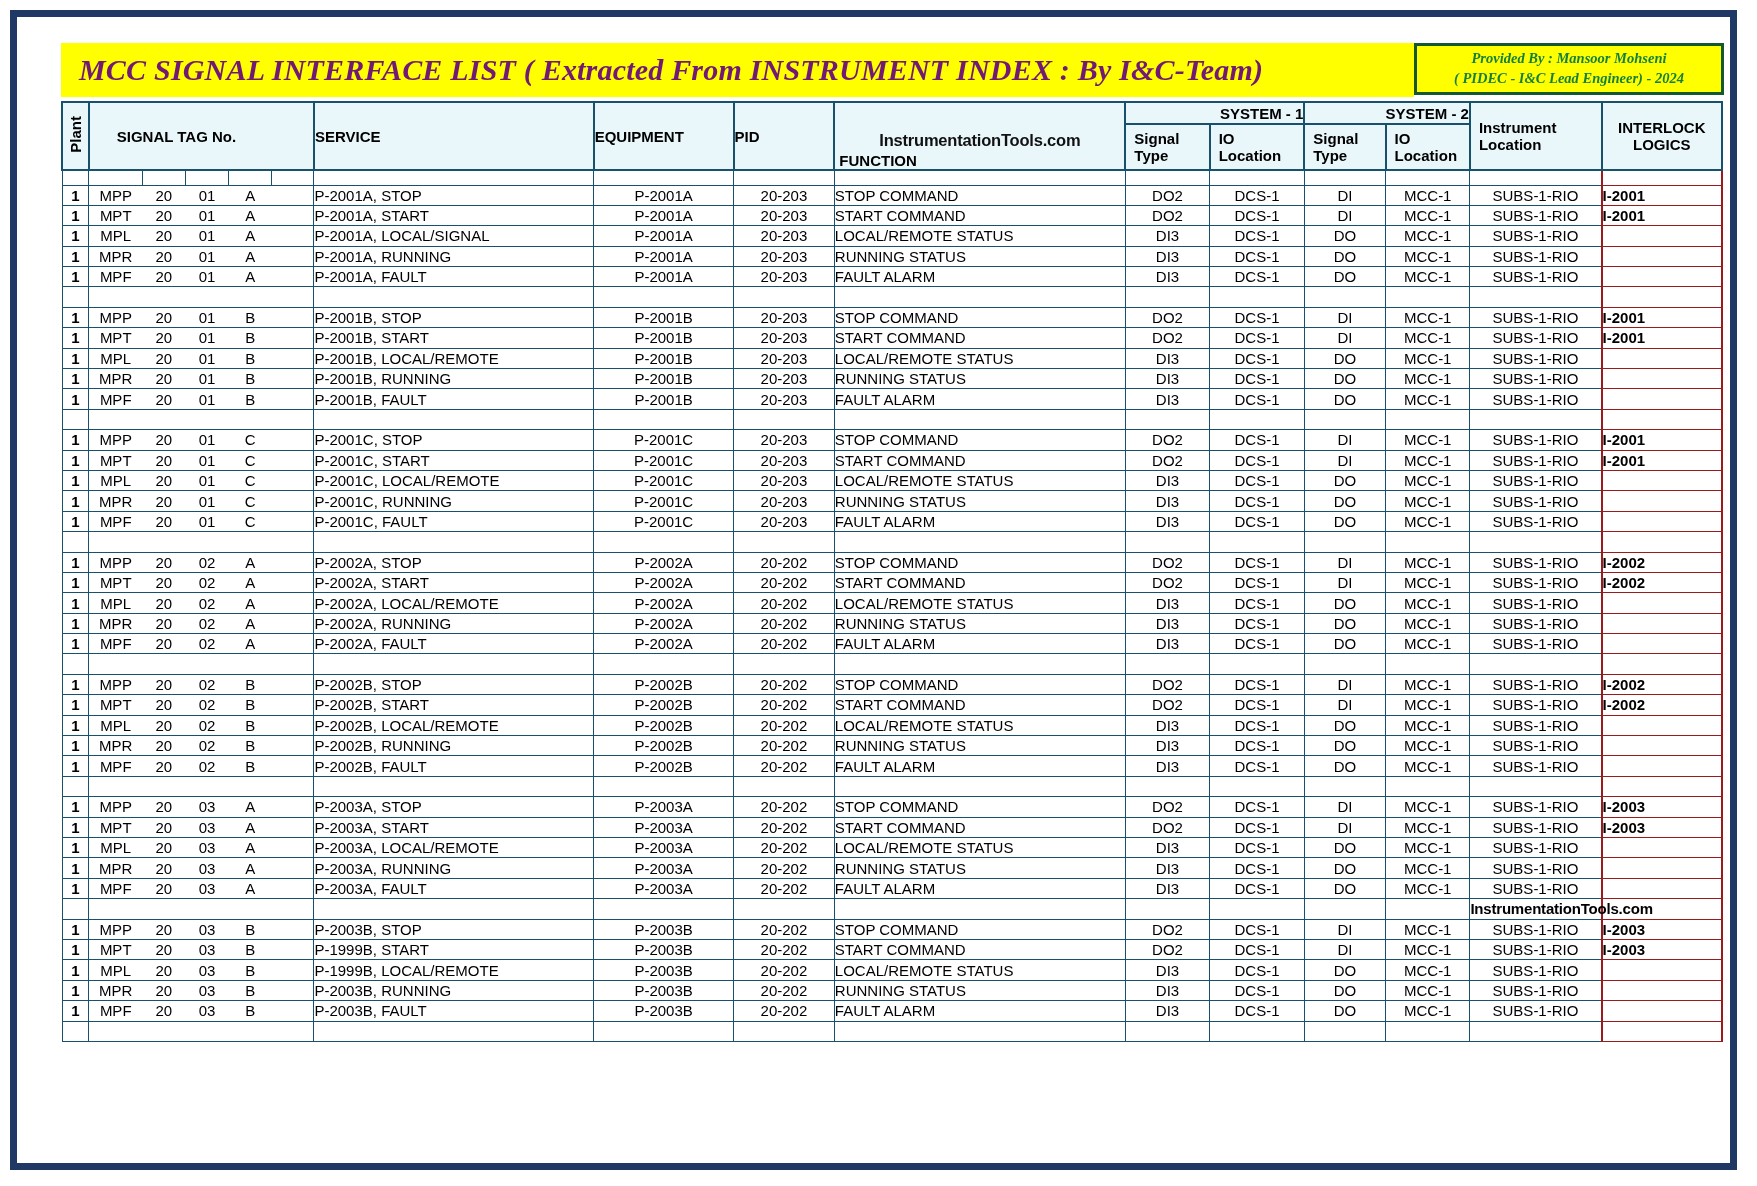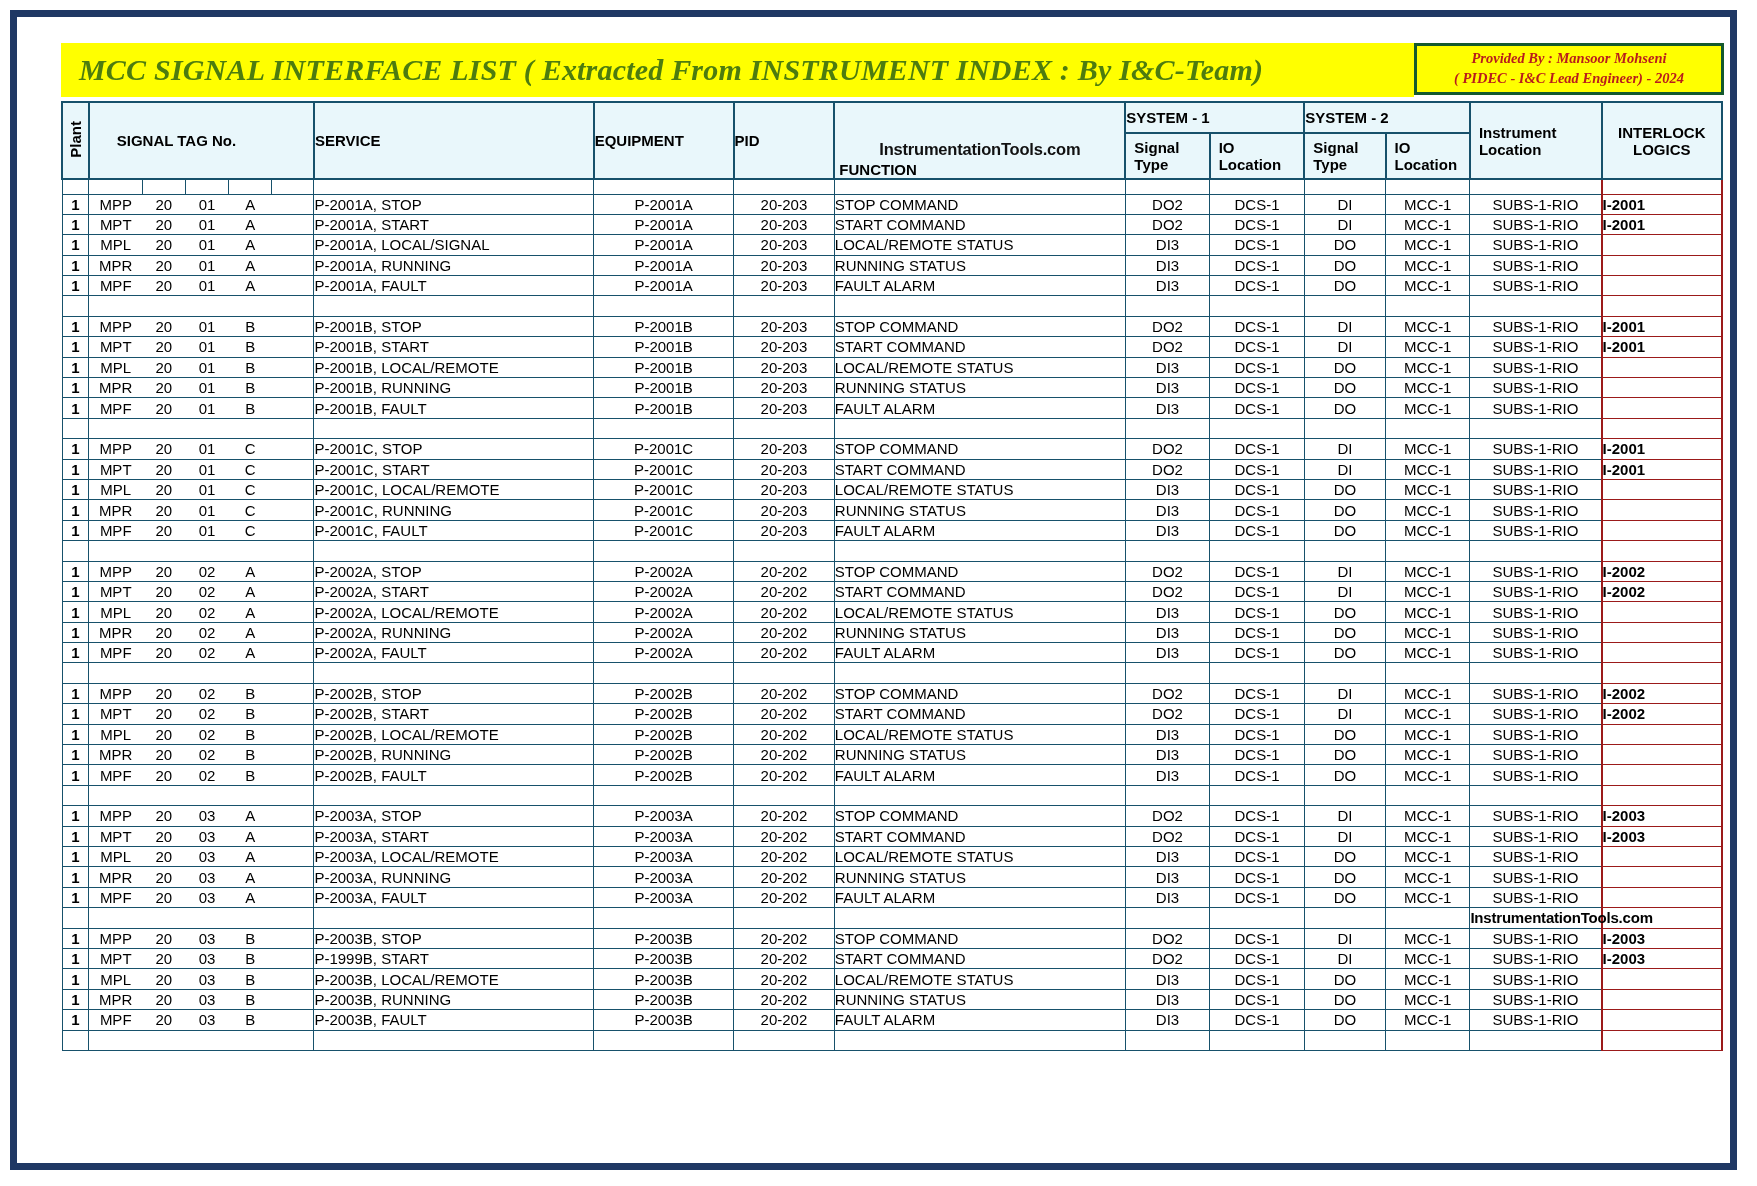--- a/index.html
+++ b/index.html
@@ -15,50 +15,50 @@
   .inner-pad{position:absolute;left:30px;top:26px;width:1690px;}
 
   
   .titlebar{position:relative;height:54px;}
   .title-yellow{
     position:absolute;left:14px;top:0;width:1353px;height:54px;
     background:#ffff00;display:flex;align-items:center;
   }
   .title-text{
     font-family:"Liberation Serif",serif;font-style:italic;font-weight:bold;
-    font-size:30px;color:#4d7c0f;letter-spacing:.2px;padding-left:18px;white-space:nowrap;
+    font-size:30px;color:#701a75;letter-spacing:.2px;padding-left:18px;white-space:nowrap;
   }
   .provided-box{
     position:absolute;left:1367px;top:0px;width:310px;height:52px;
     background:#ffff00;border:3px solid #14592e;box-sizing:border-box;
     display:flex;flex-direction:column;align-items:center;justify-content:center;
   }
   .provided-line{
     font-family:"Liberation Serif",serif;font-style:italic;font-weight:bold;
-    font-size:14.5px;color:#b91c1c;white-space:nowrap;line-height:1.35;
+    font-size:14.5px;color:#15803d;white-space:nowrap;line-height:1.35;
   }
 
   
   table.main{
     border-collapse:collapse;table-layout:fixed;width:1662px;margin-left:14px;margin-top:4px;
     background:#ffffff;
   }
   table.main td,table.main th{
     padding:0;margin:0;border:1px solid #17516b;box-sizing:border-box;
     font-size:15px;color:#000000;vertical-align:middle;
   }
 
   
   .hdr{
     background:#e9f7fb;color:#5b4ddb;font-weight:bold;font-size:16px;
     border:2px solid #17516b !important;
   }
   .hdr-tl{ text-align:left; padding-left:5px; vertical-align:bottom; padding-bottom:3px; }
   .hdr-c{ text-align:center; }
-  .hdr-sys{ text-align:left; font-size:16px; height:31px; }
+  .hdr-sys{ text-align:right; font-size:16px; height:22px; }
   .hdr-plant{
     background:#e9f7fb;color:#5b4ddb;font-weight:bold;font-size:15px;
     border:2px solid #17516b !important;
   }
   .plant-rot{
     writing-mode:vertical-rl;transform:rotate(180deg);
     display:inline-block;line-height:1;
   }
   .wm-hdr{
     display:block;text-align:center;color:#111111;font-weight:bold;font-size:16.5px;
@@ -882,21 +882,21 @@
               <td class="center">SUBS-1-RIO</td>
               <td class="ilock">I-2003</td>
             </tr>
             <tr class="datarow">
               <td class="plant">1</td>
               <td class="tag">MPL</td>
               <td class="tagmid">20</td>
               <td class="tagmid">03</td>
               <td class="tagmid">B</td>
               <td class="tagend"></td>
-              <td class="left">P-2003B, LOCAL/REMOTE</td>
+              <td class="left">P-1999B, LOCAL/REMOTE</td>
               <td class="center">P-2003B</td>
               <td class="center">20-202</td>
               <td class="left">LOCAL/REMOTE STATUS</td>
               <td class="center">DI3</td>
               <td class="center">DCS-1</td>
               <td class="center">DO</td>
               <td class="center">MCC-1</td>
               <td class="center">SUBS-1-RIO</td>
               <td class="ilock"></td>
             </tr>

